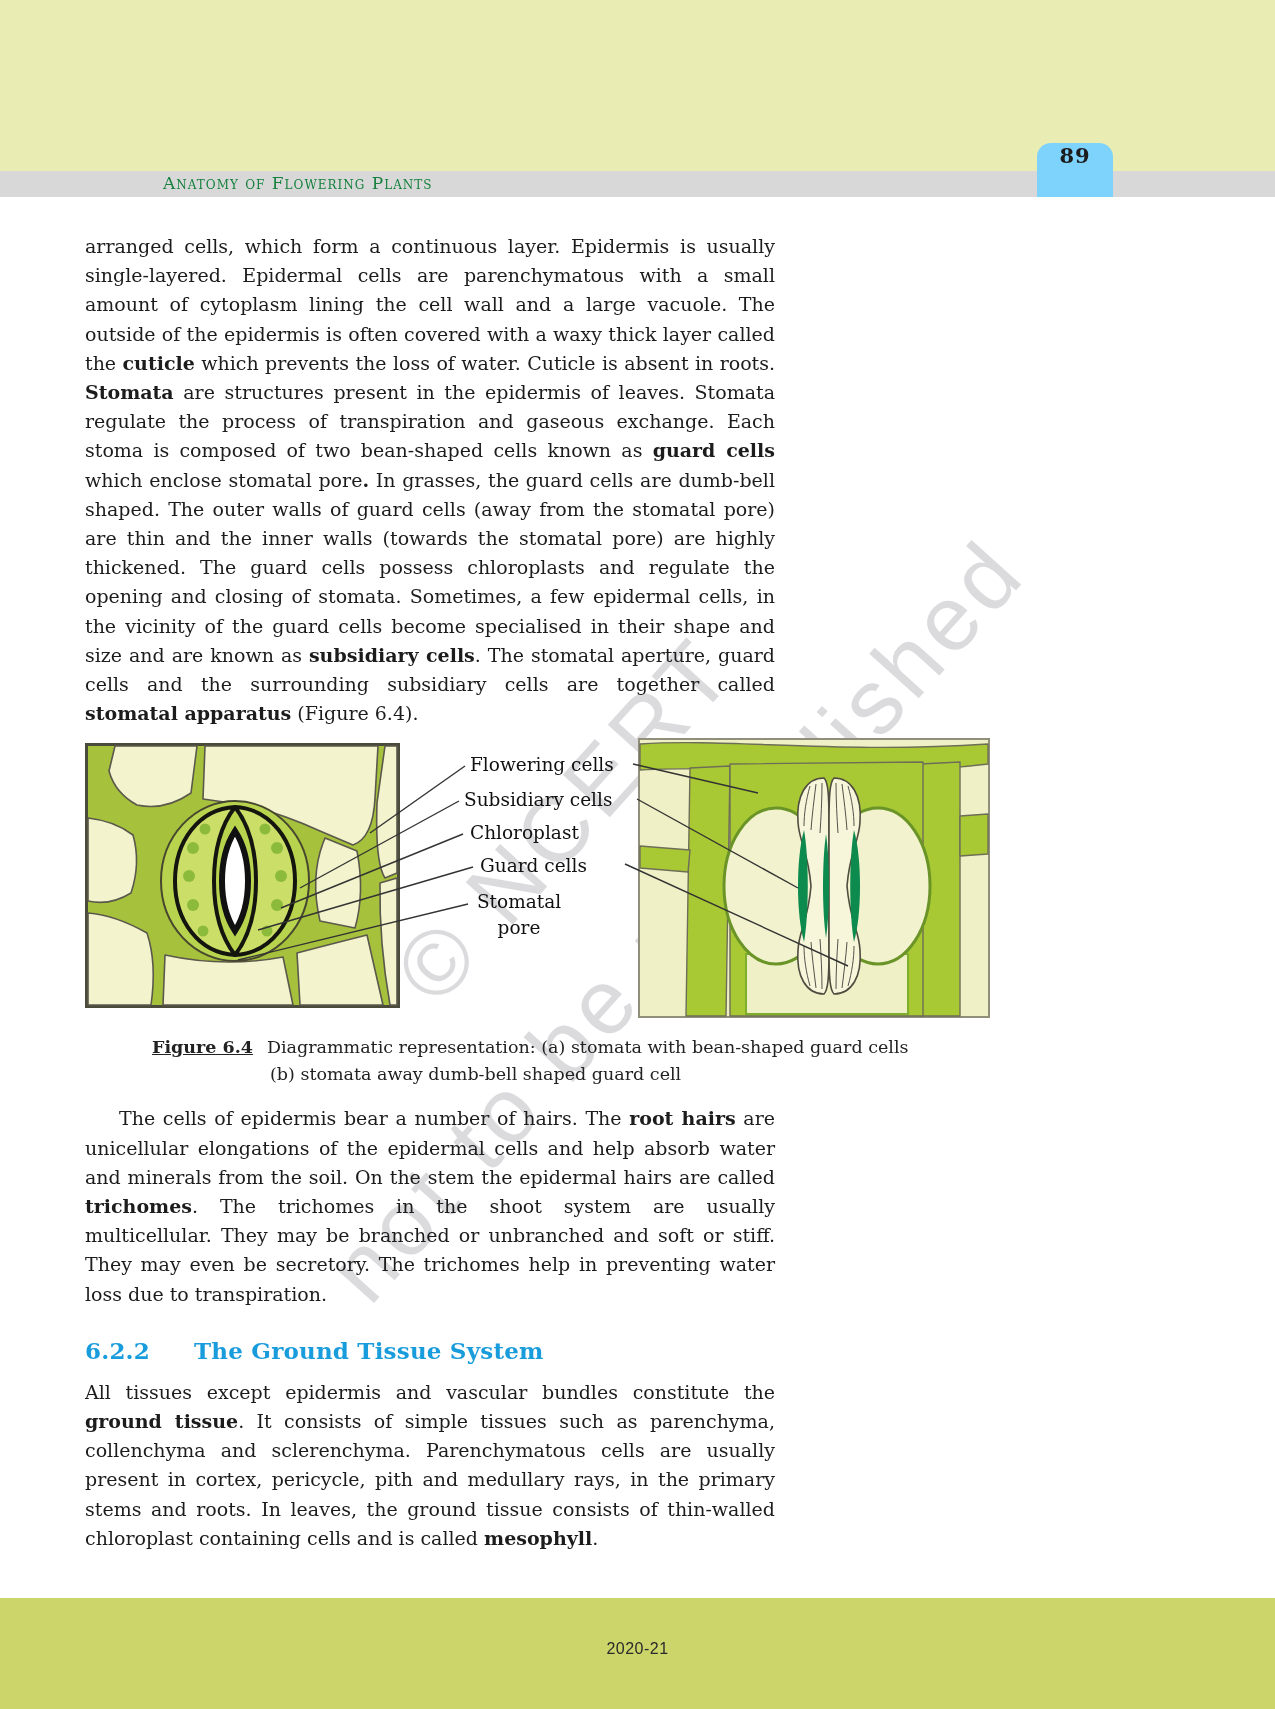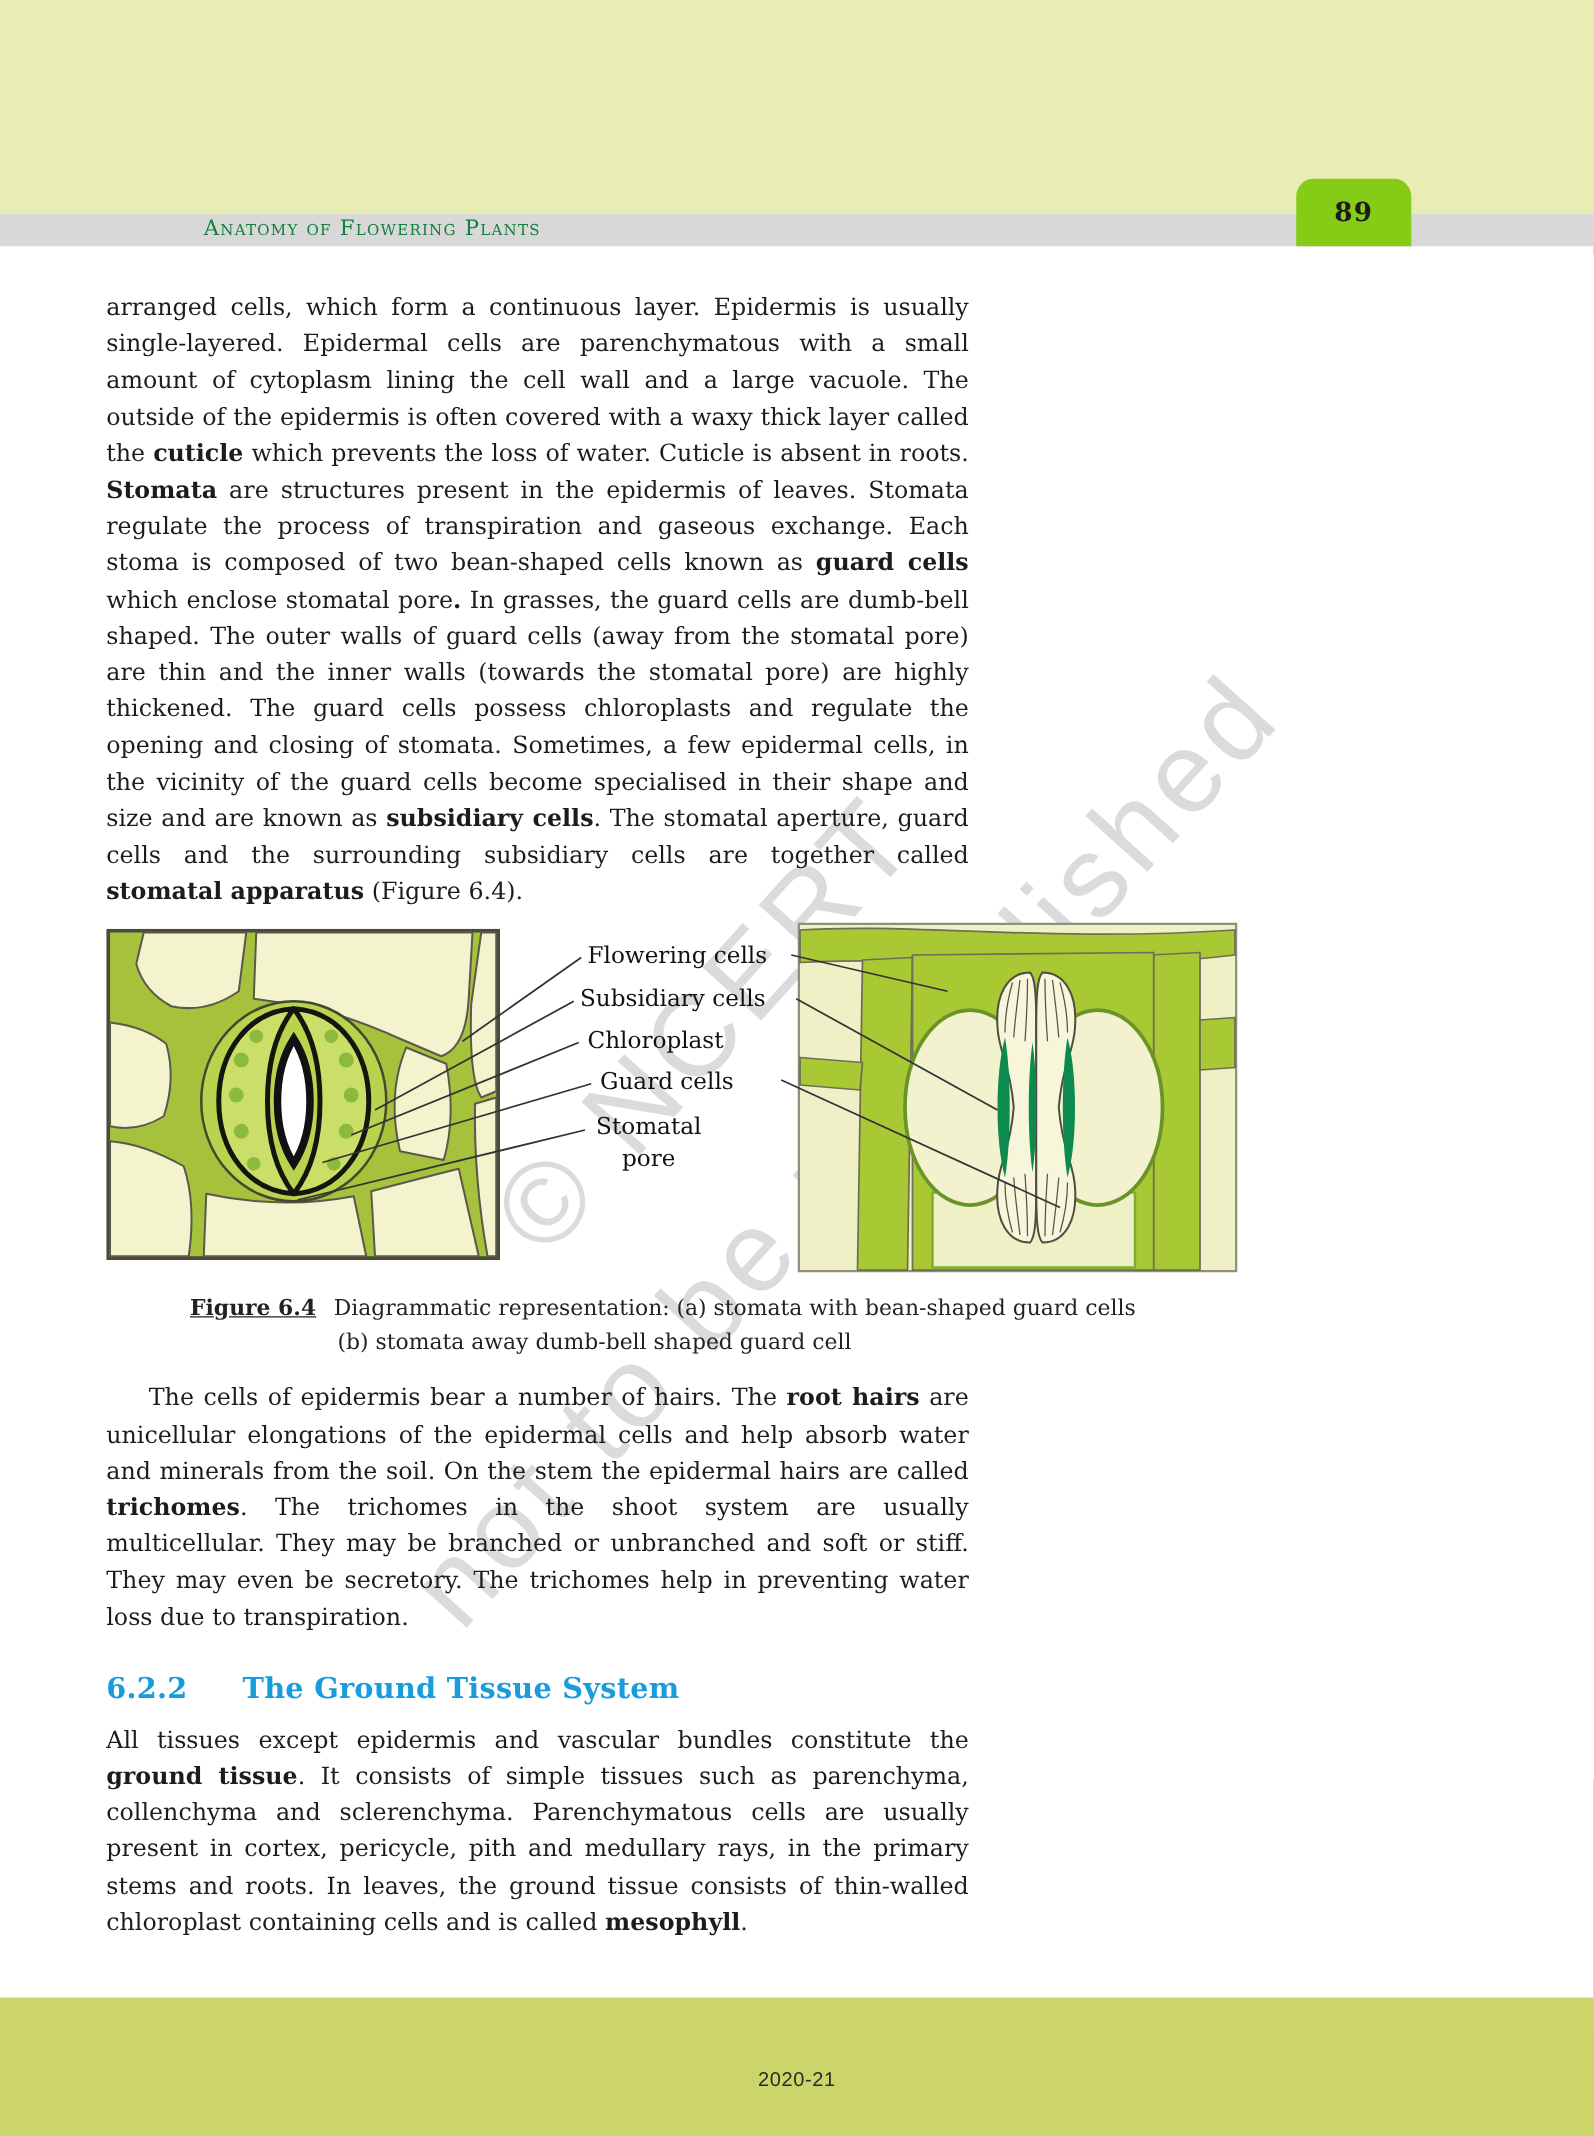--- a/index.html
+++ b/index.html
@@ -6,29 +6,29 @@
   body { background:#888; }
   .page {
     position:relative; width:1275px; height:1709px; margin:0 auto;
     background:#ffffff; overflow:hidden;
     font-family:"DejaVu Serif", serif; color:#1c1c1c;
   }
   
   .band-top { position:absolute; left:0; top:0; width:1275px; height:171px; background:#e9ecb3; z-index:3; }
   .gray-bar { position:absolute; left:0; top:171px; width:1275px; height:26px; background:#d8d8d8; z-index:3; }
   .band-bottom { position:absolute; left:0; top:1598px; width:1275px; height:111px; background:#cbd56a; z-index:3; }
-  .footer-year { position:absolute; left:0; top:58px; width:100%; text-align:center;
+  .footer-year { position:absolute; left:0; top:42px; width:100%; text-align:center;
     font-family:"Liberation Sans", sans-serif; font-size:16px; color:#2a2a2a; letter-spacing:0.5px; }
   .running-head {
     position:absolute; left:163px; top:2px; font-size:17px; color:#15803d;
     font-variant:small-caps; letter-spacing:1px; font-family:"DejaVu Serif", serif;
   }
   .page-tab {
-    position:absolute; left:1037px; top:143px; width:92px; height:54px; background:#84cc16;
-    border-radius:14px 14px 0 0; z-index:4; display:flex; align-items:center; justify-content:center;
+    position:absolute; left:1037px; top:143px; width:76px; height:54px; background:#7dd3fc;
+    border-radius:14px 14px 0 0; z-index:4; display:flex; align-items:flex-start; justify-content:center;
   }
   .page-num { font-size:21px; font-weight:bold; padding-bottom:2px; letter-spacing:1px; }
 
   
   .watermark {
     position:absolute; left:120px; top:420px; width:1000px; height:900px; z-index:1;
     display:flex; flex-direction:column; align-items:center; justify-content:center;
     transform:rotate(-48deg); pointer-events:none;
     font-family:"Liberation Sans", sans-serif; color:#b9b7bd; opacity:0.5;
   }

